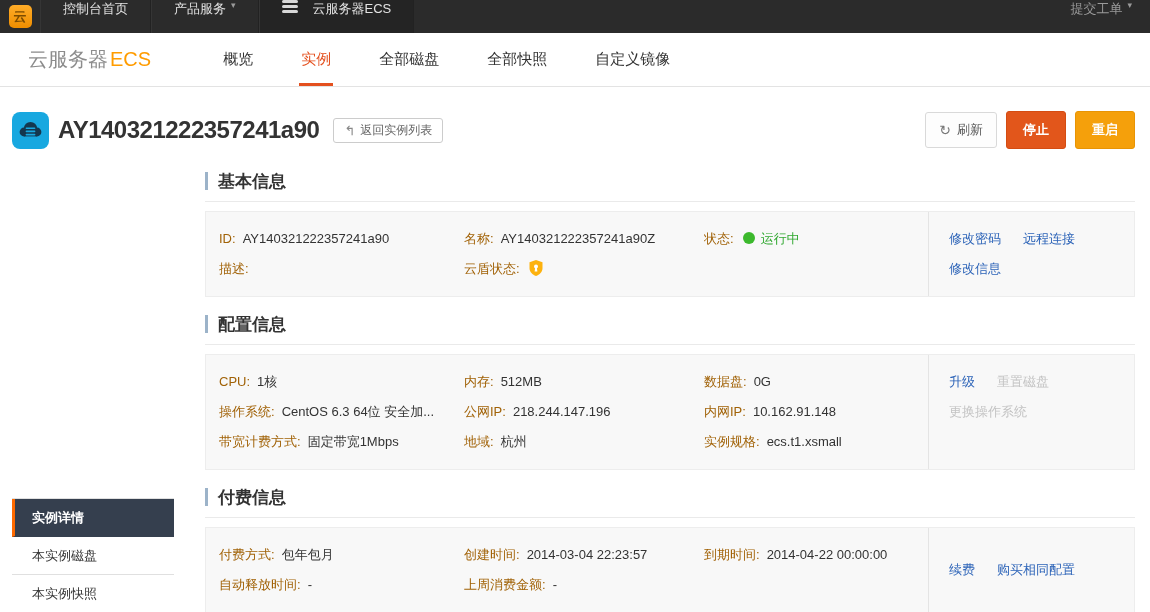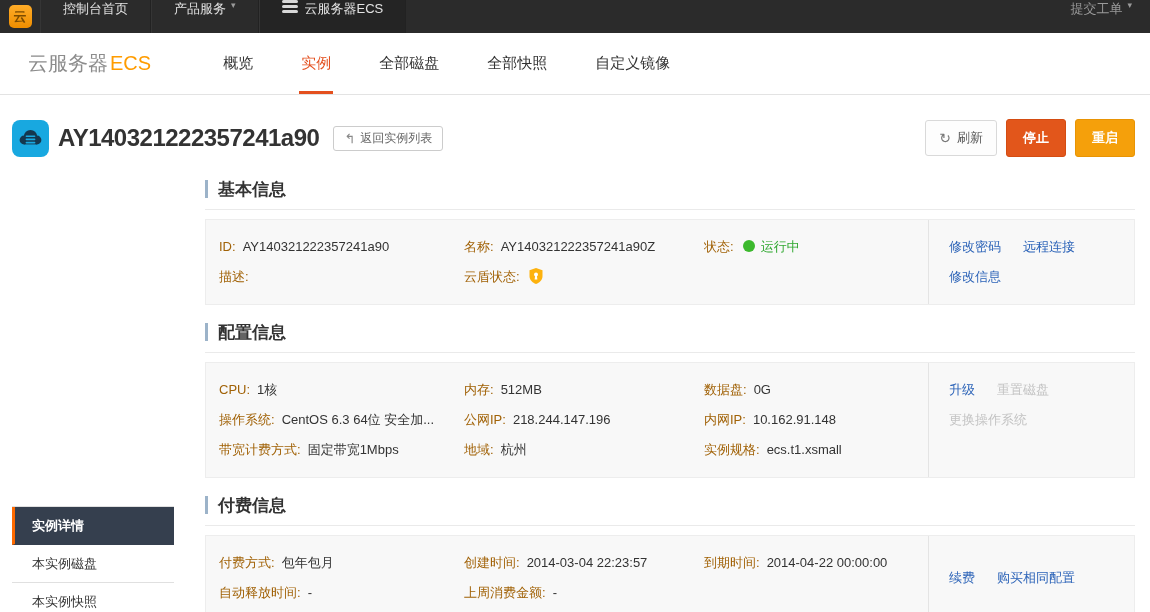--- a/index.html
+++ b/index.html
@@ -6,29 +6,29 @@
   html,body { width:1150px; height:612px; overflow:hidden; background:#fff;
     font-family:"Liberation Sans","DejaVu Sans",sans-serif; }
 
   
   .topbar { height:33px; background:#2b2b2b; display:flex; align-items:stretch; color:#e3e3e3; font-size:13px; }
   .topbar-logo { width:40px; display:flex; align-items:center; justify-content:center; }
   .logo-box { width:23px; height:23px; border-radius:5px; background:linear-gradient(#ffac28,#ef8e00);
     color:#7d4c00; font-weight:bold; font-size:13px; display:flex; align-items:center; justify-content:center; }
   .topnav-item { display:flex; align-items:flex-start; padding:0 22px; cursor:pointer;
     border-left:1px solid #353535; border-right:1px solid #222; }
-  .topnav-item.current { background:#242424; }
+  .topnav-item.current { background:#242424;gap:8px; }
   .caret { font-size:9px; color:#9a9a9a; margin-left:5px; }
   .topbar-spacer { flex:1; }
   .topnav-right { display:flex; align-items:flex-start; padding:0 18px; color:#9a9a9a; cursor:pointer; }
   .srv-icon { display:inline-flex; flex-direction:column; gap:2px; margin-right:7px; }
   .srv-icon i { display:block; width:16px; height:3px; border-radius:1.5px; background:#d8d8d8; }
 
   
-  .prodbar { height:62px; border-bottom:1px solid #e3e3e3; display:flex; align-items:stretch; background:#fff; }
+  .prodbar { height:54px; border-bottom:1px solid #e3e3e3; display:flex; align-items:stretch; background:#fff; }
   .prod-title { display:flex; align-items:center; margin-left:28px; font-size:20px; }
   .prod-title .gray { color:#8c8c8c; }
   .prod-title .accent { color:#ff9c00; margin-left:2px; }
   .tabs { display:flex; margin-left:48px; }
   .tab { display:flex; align-items:center; padding:0 24px; font-size:15px; color:#333; cursor:pointer; position:relative; }
   .tab.active { color:#e4501e; }
   .tab.active::after { content:""; position:absolute; left:50%; transform:translateX(-50%);
     bottom:0; width:34px; height:3px; background:#e4501e; }
 
   

